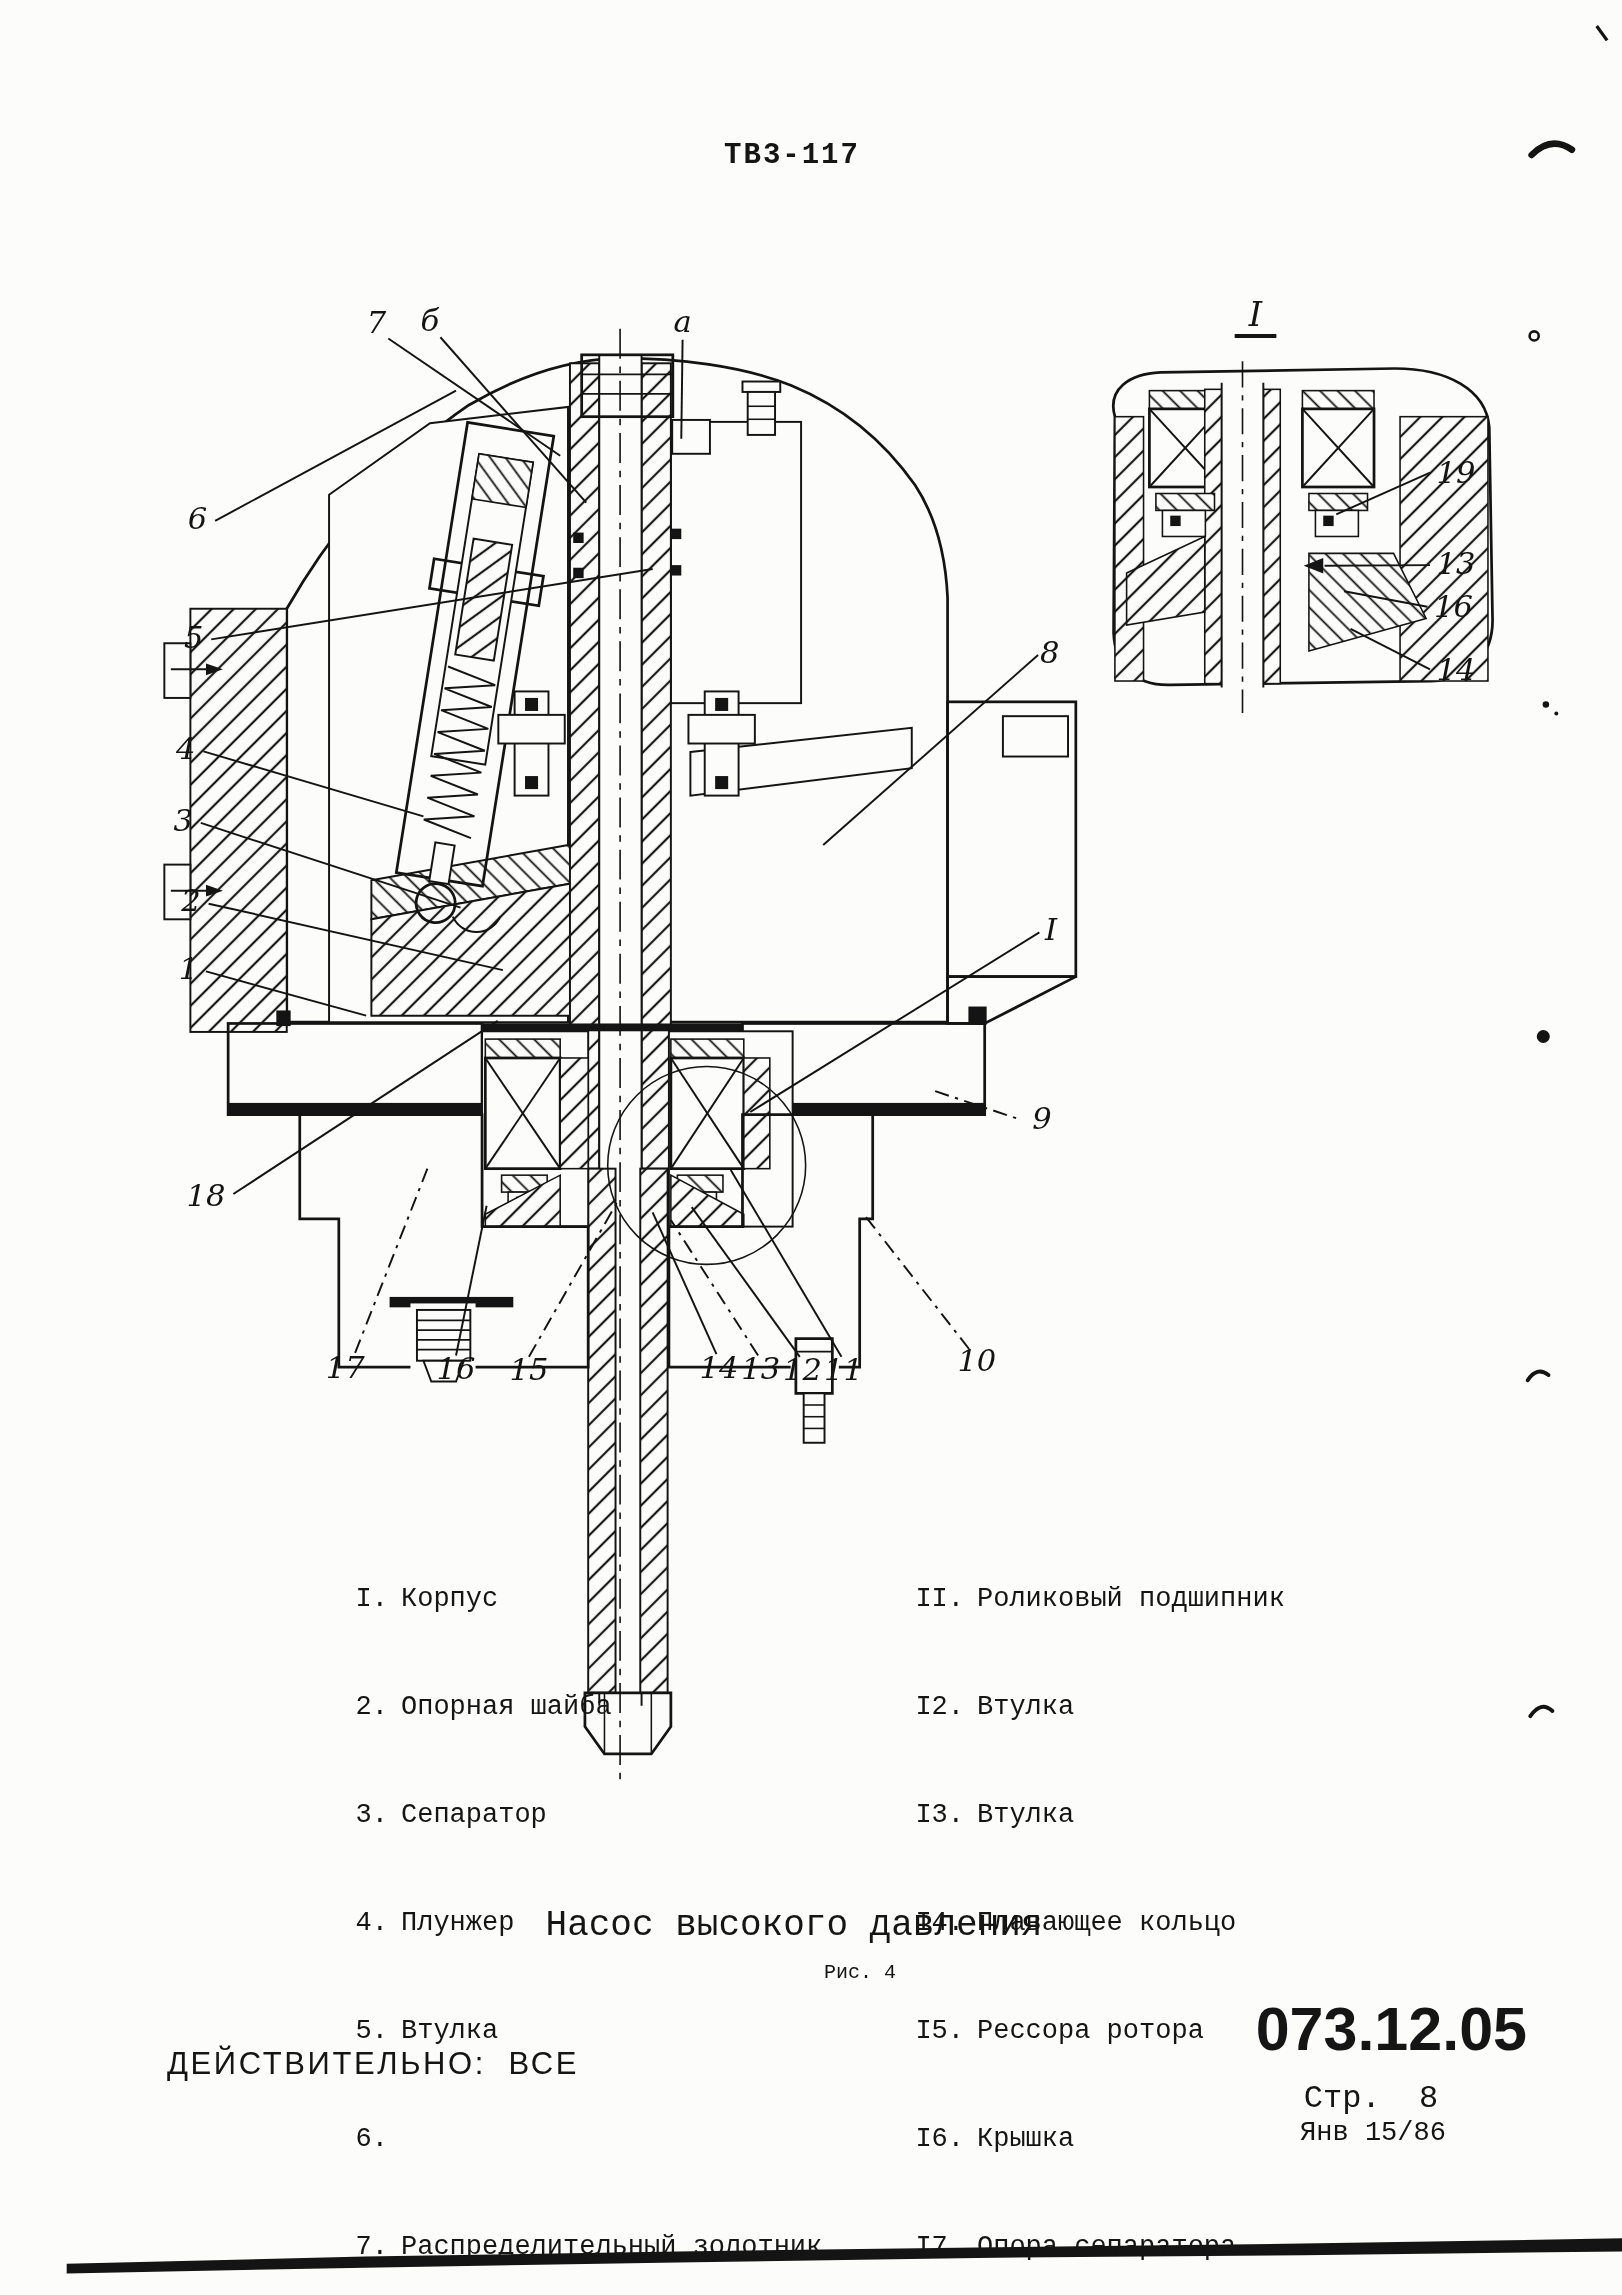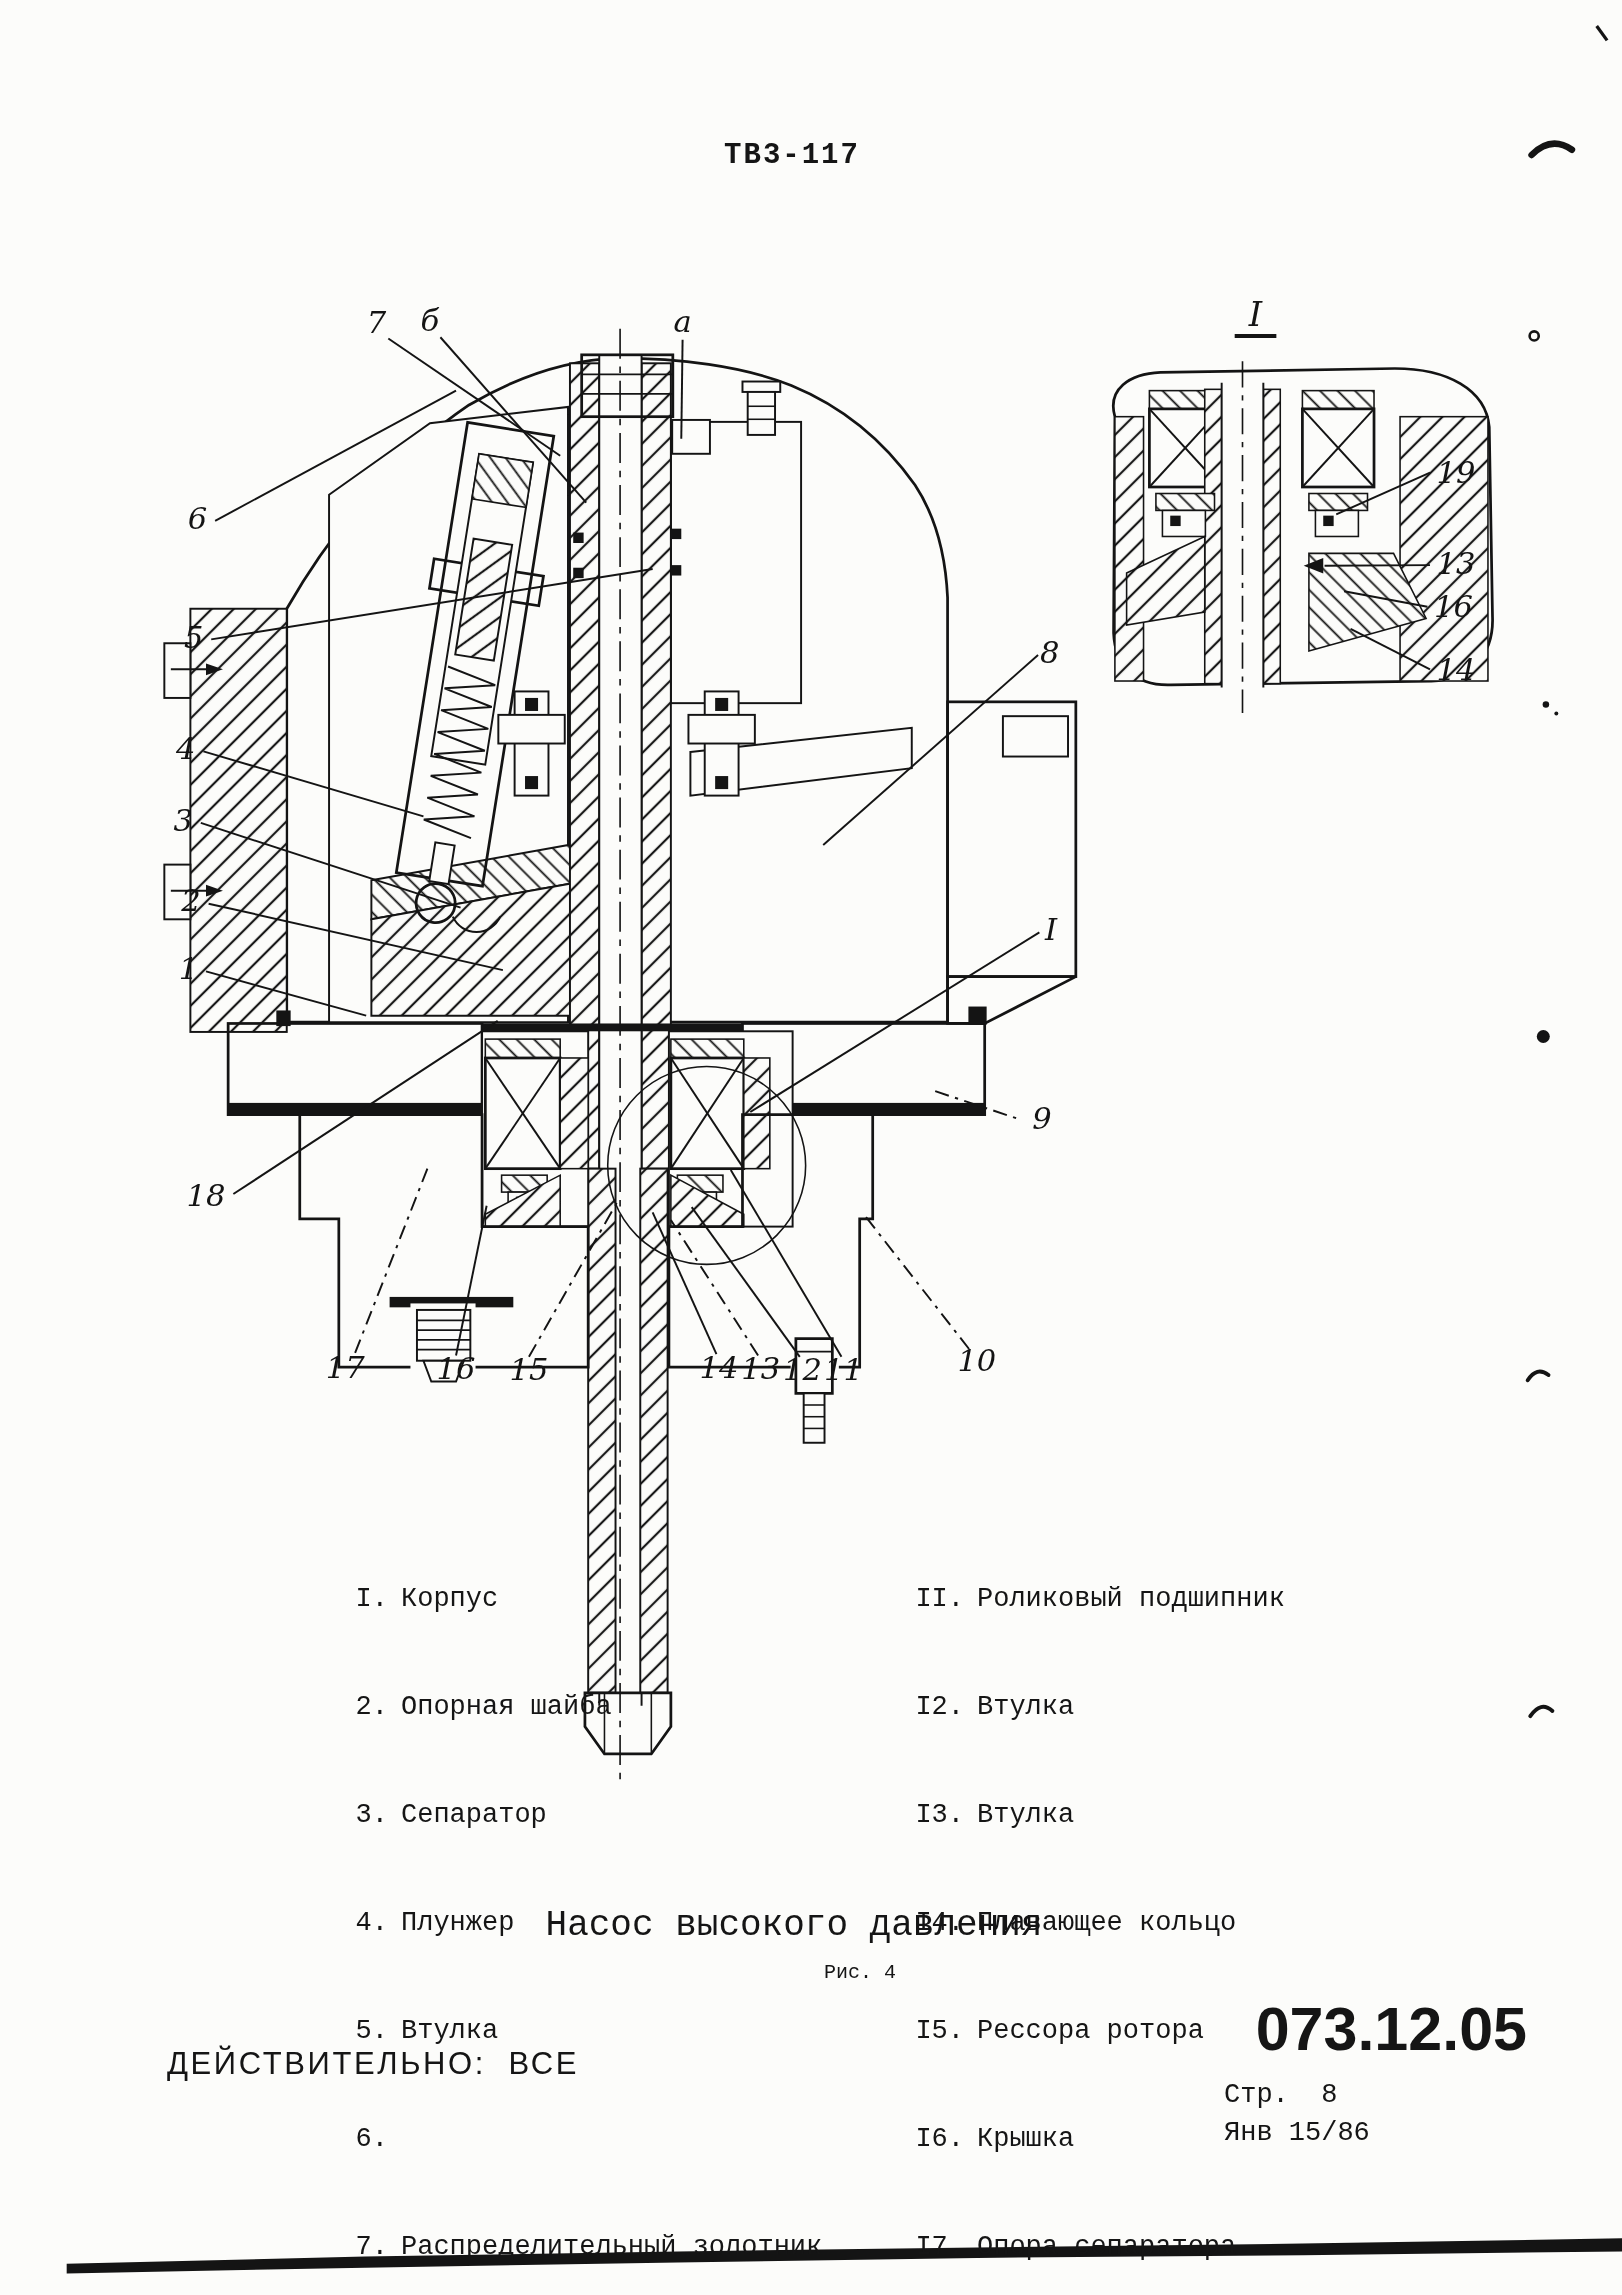--- a/index.html
+++ b/index.html
@@ -14,22 +14,22 @@
   .plist{font-size:27px;line-height:36px;white-space:pre;}
   .plist .row{display:flex;}
   .pnum{width:64px;text-align:right;margin-right:13px;flex:none;}
   .plist-left{left:324px;top:1509px;}
   .plist-right{left:900px;top:1509px;}
   .cap1{left:794px;top:1905px;transform:translateX(-50%);font-size:36px;white-space:pre;}
   .cap2{left:860px;top:1961px;transform:translateX(-50%);font-size:20px;white-space:pre;}
   .valid{left:167px;top:2046px;font-family:"Liberation Sans",sans-serif;font-size:31px;letter-spacing:2.6px;white-space:pre;}
   .docnum{left:1224px;top:1994px;width:303px;text-align:right;
     font-family:"Liberation Sans",sans-serif;font-weight:bold;font-size:61px;letter-spacing:0px;white-space:pre;}
-  .pageno{left:1224px;top:2080px;width:294px;text-align:left;font-size:27px;white-space:pre;}
-  .dateline{left:1224px;top:2118px;width:298px;text-align:left;font-size:27px;white-space:pre;}
+  .pageno{left:1224px;top:2080px;width:294px;text-align:center;font-size:32px;white-space:pre;}
+  .dateline{left:1224px;top:2118px;width:298px;text-align:center;font-size:27px;white-space:pre;}
   .cl{font-family:"DejaVu Serif",serif;font-style:italic;font-size:47px;fill:#141414;}
   .cls{font-family:"DejaVu Serif",serif;font-style:italic;font-size:52px;fill:#141414;}
   .ln{stroke:#141414;stroke-width:3;fill:none;}
   .lnd{stroke:#141414;stroke-width:3;fill:none;stroke-dasharray:22 10 5 10;}
   .ot{stroke:#141414;stroke-width:4.2;fill:none;}
   .o3{stroke:#141414;stroke-width:3;}
   .o2{stroke:#141414;stroke-width:2.4;}
 </style>
 </head>
 <body>

